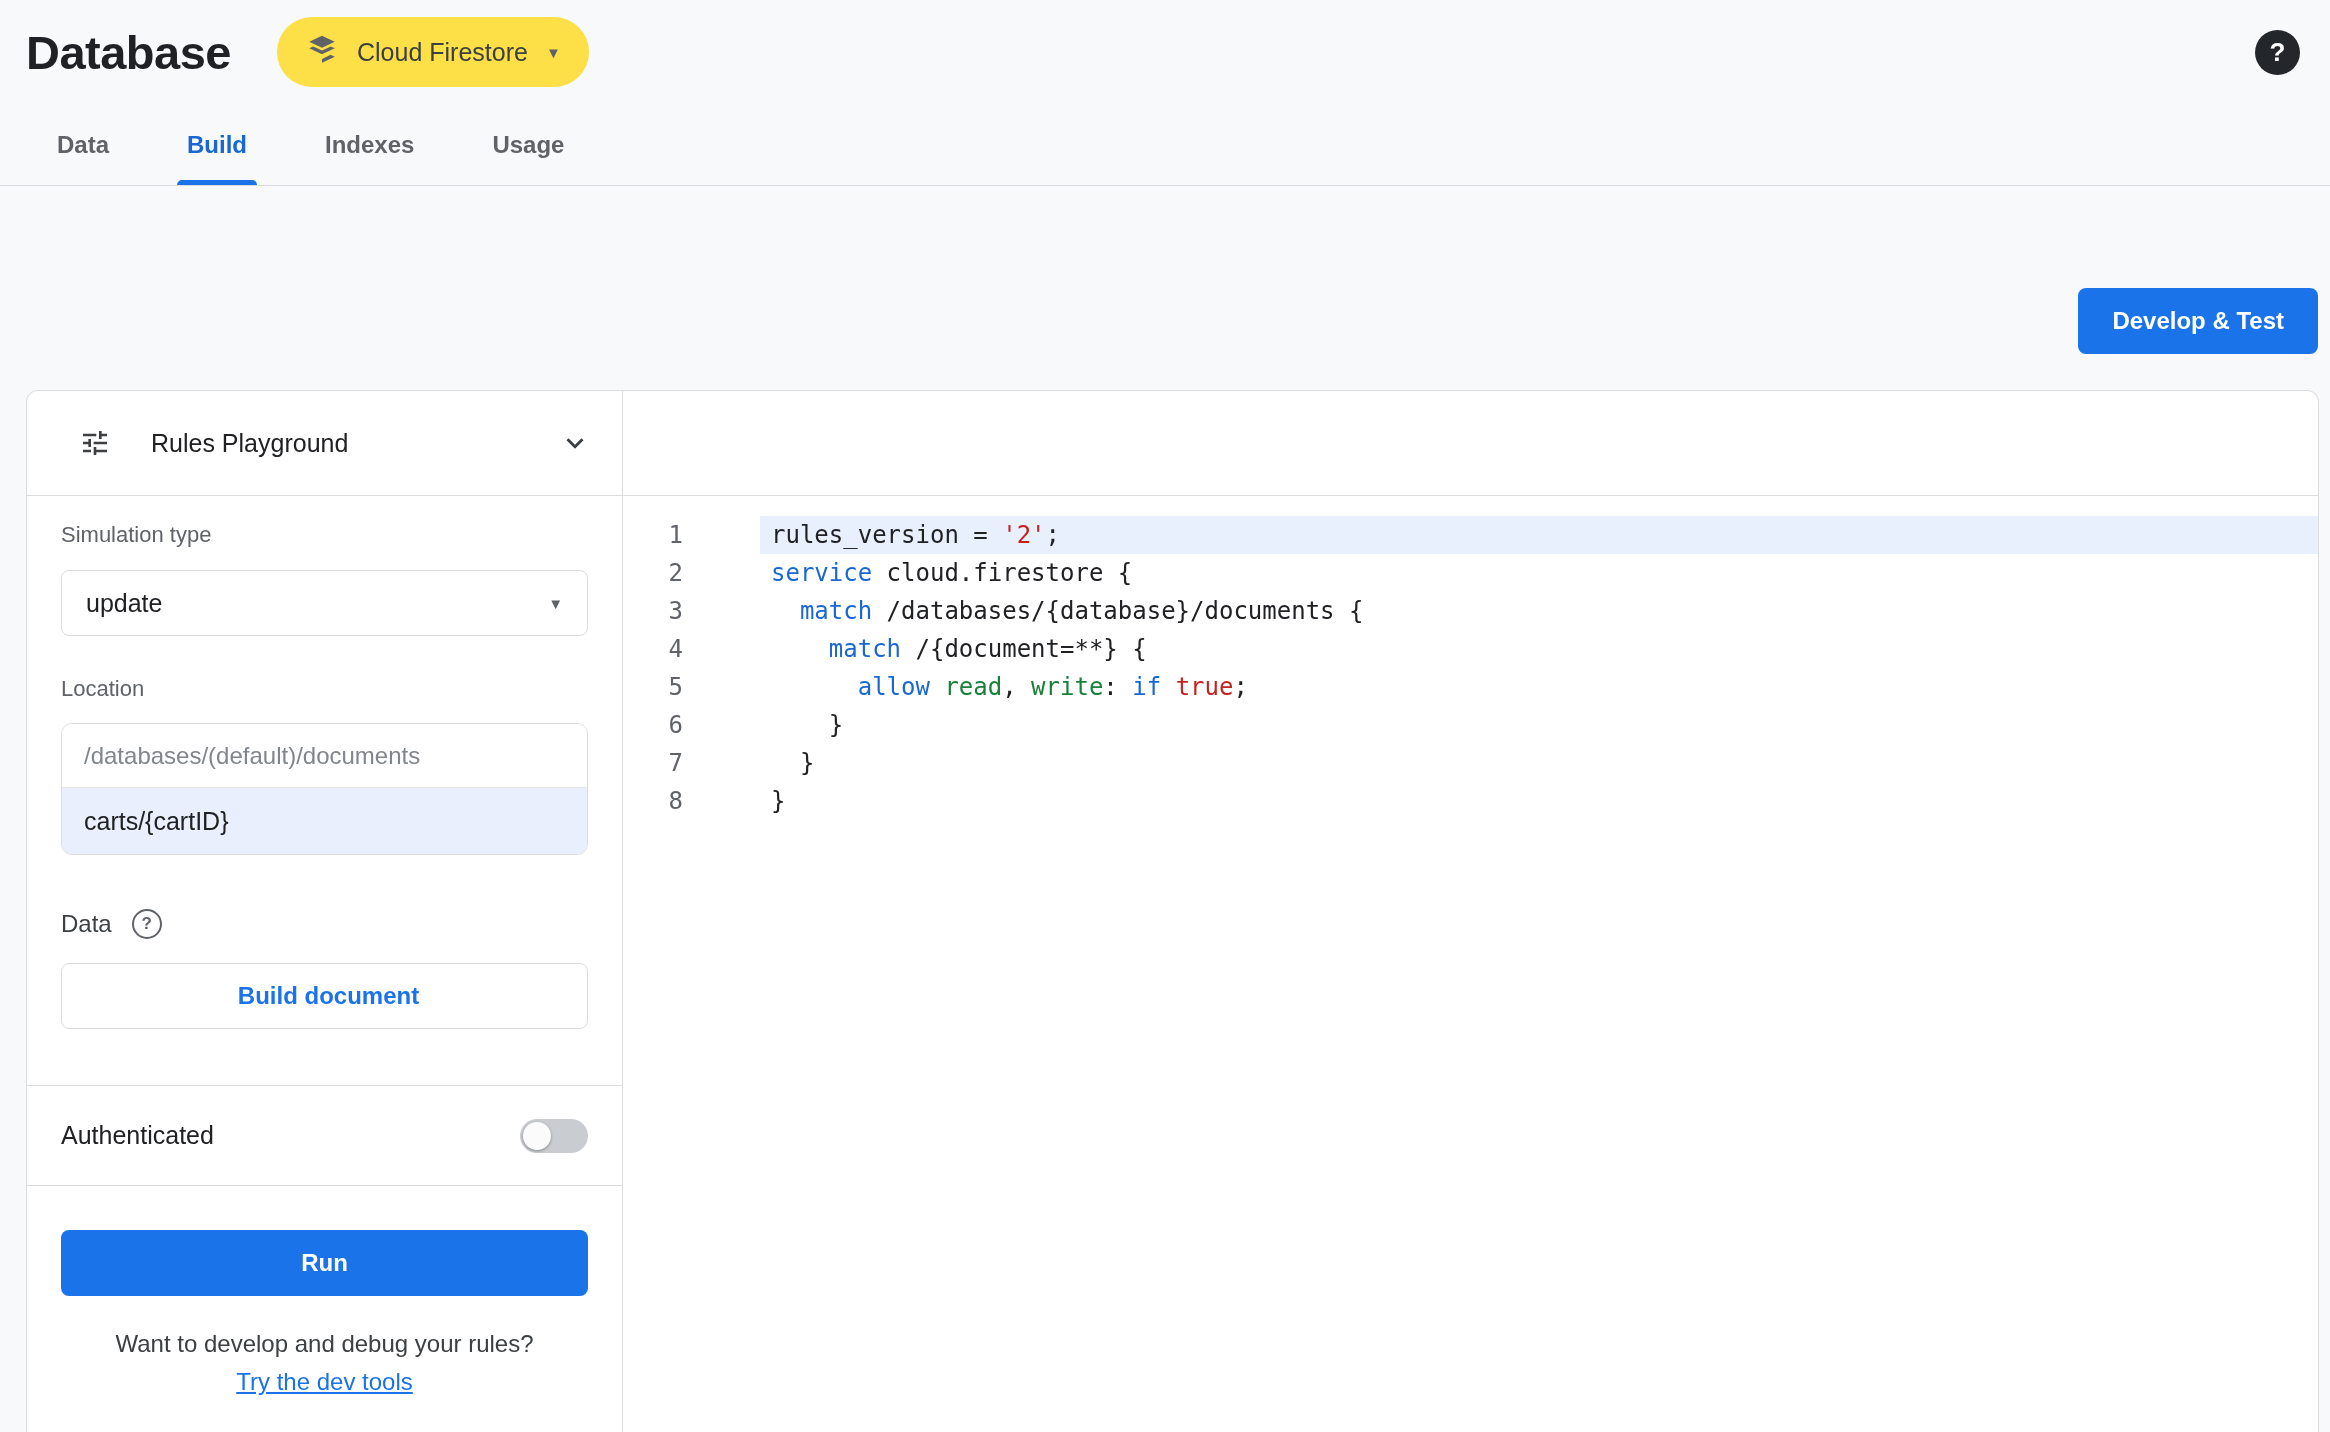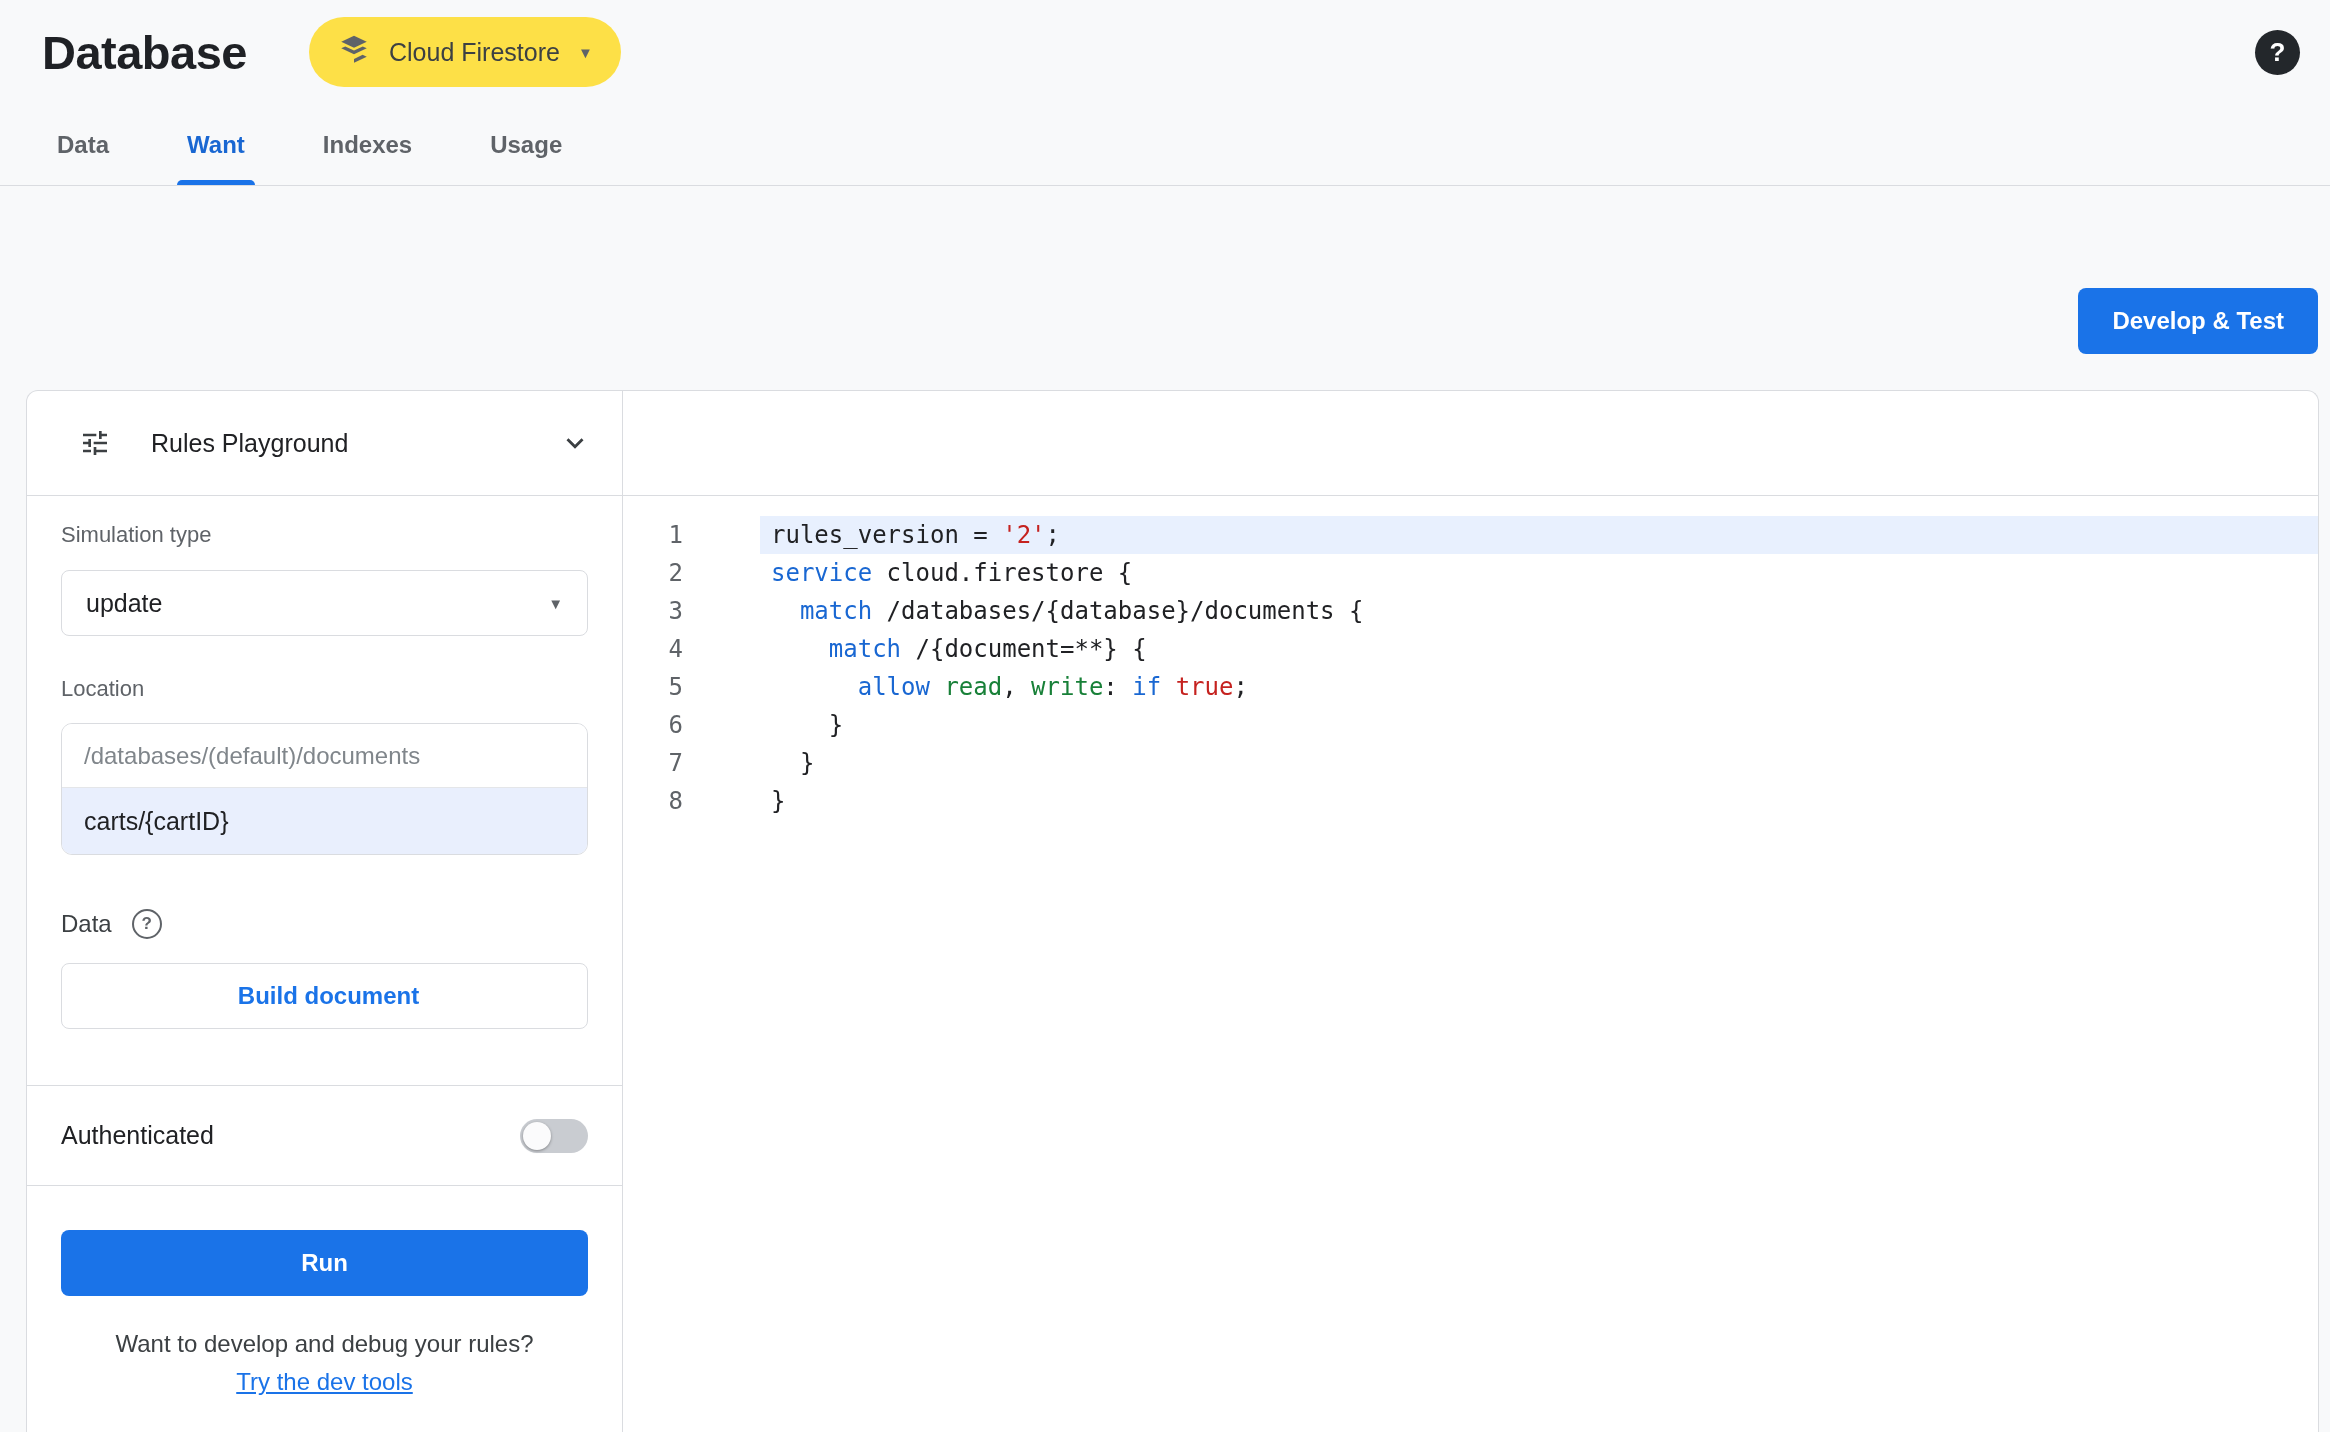--- a/index.html
+++ b/index.html
@@ -5,21 +5,21 @@
   * { box-sizing: border-box; }
   html,body { margin:0; padding:0; }
   body {
     width:2330px; height:1432px; overflow:hidden;
     background:#f8f9fa; color:#202124;
     font-family:"Liberation Sans", sans-serif;
   }
 
   
   .header { height:104px; display:flex; align-items:center; padding:0 30px 0 26px; }
-  .page-title { margin:16px; font-size:47px; font-weight:700; color:#1f2125; letter-spacing:-0.5px; }
+  .page-title { margin:0; font-size:47px; font-weight:700; color:#1f2125; letter-spacing:-0.5px; }
   .pill { margin-left:46px; height:70px; border-radius:35px; background:#fde047;
           display:flex; align-items:center; gap:18px; padding:0 28px; cursor:pointer; }
   .pill-label { font-size:25px; color:#3c4043; }
   .caret { font-size:15px; color:#5f6368; }
   .help-btn { margin-left:auto; width:45px; height:45px; border-radius:50%;
               background:#23272b; color:#fff; font-size:26px; font-weight:700;
               display:flex; align-items:center; justify-content:center; cursor:pointer; }
 
   
   .tabs { display:flex; gap:78px; padding-left:57px; height:82px; border-bottom:1px solid #dadce0; }
@@ -112,21 +112,21 @@
         </svg>
       </span>
       <span class="pill-label">Cloud Firestore</span>
       <span class="caret">▼</span>
     </div>
     <div class="help-btn">?</div>
   </header>
 
   <nav class="tabs">
     <div class="tab">Data</div>
-    <div class="tab active">Want</div>
+    <div class="tab active">Build</div>
     <div class="tab">Indexes</div>
     <div class="tab">Usage</div>
   </nav>
 
   <div class="develop-row">
     <button class="btn-primary">Develop &amp; Test</button>
   </div>
 
   <div class="card">
 

